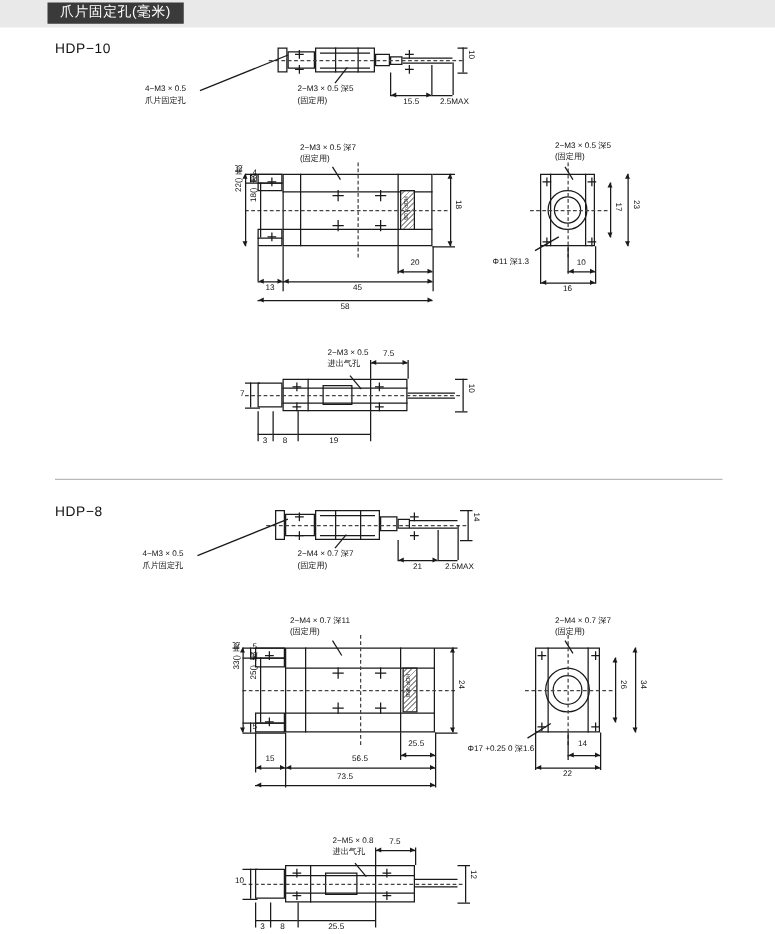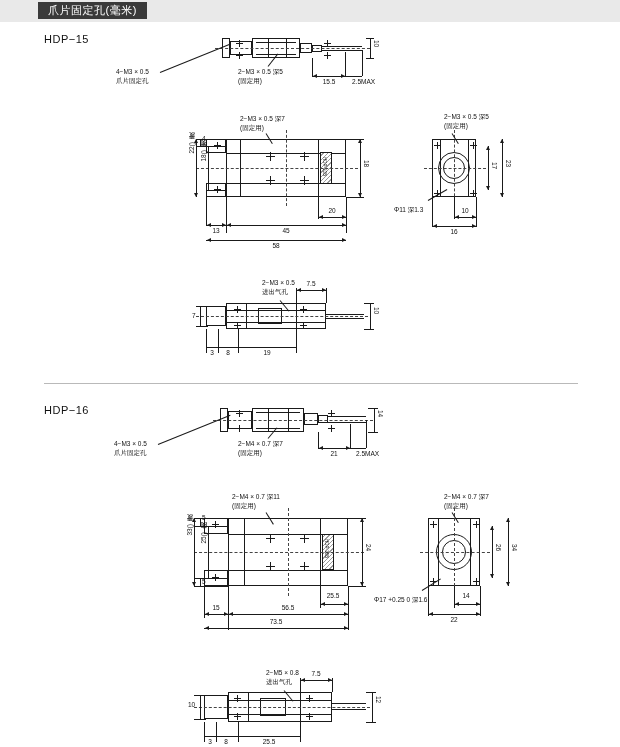--- a/index.html
+++ b/index.html
@@ -158,21 +158,21 @@
   }
 </style>
 </head>
 <body>
 
 <div id="page">
 
   <div class="header-bar"></div>
   <div class="header-tab">爪片固定孔(毫米)</div>
 
-  <div class="model-title" style="left:44px; top:33px;">HDP−15</div>
+  <div class="model-title" style="left:44px; top:33px;">HDP−10</div>
 
   <div>
 
     <div class="box" style="left:252px; top:38px; width:48px; height:20px;"></div>
     <div class="box" style="left:230px; top:41px; width:22px; height:14px;"></div>
     <div class="box" style="left:300px; top:43px; width:12px; height:10px;"></div>
     <div class="box" style="left:312px; top:45px; width:10px; height:7px;"></div>
 
     <div class="ln ln-h" style="left:322px; top:46px; width:40px;"></div>
     <div class="ln ln-h" style="left:322px; top:50px; width:40px;"></div>
@@ -378,21 +378,21 @@
     <div class="lbl lbl-c" style="left:216px; top:349px; width:24px;">8</div>
     <div class="lbl lbl-c" style="left:254px; top:349px; width:26px;">19</div>
 
     <div class="leader" style="left:280px; top:300px; width:14px; transform:rotate(50deg);"></div>
     <div class="lbl" style="left:262px; top:279px;">2−M3 × 0.5</div>
     <div class="lbl" style="left:262px; top:288px;">进出气孔</div>
   </div>
 
   <div class="divider" style="left:44px; top:383px; width:534px;"></div>
 
-  <div class="model-title" style="left:44px; top:404px;">HDP−16</div>
+  <div class="model-title" style="left:44px; top:404px;">HDP−8</div>
 
   <div>
     <div class="box" style="left:252px; top:408px; width:52px; height:24px;"></div>
     <div class="box" style="left:228px; top:411px; width:24px; height:18px;"></div>
     <div class="box" style="left:304px; top:413px; width:14px; height:12px;"></div>
     <div class="box" style="left:318px; top:415px; width:10px; height:8px;"></div>
     <div class="ln ln-h" style="left:328px; top:416px; width:38px;"></div>
     <div class="ln ln-h" style="left:328px; top:422px; width:38px;"></div>
     <div class="ln ln-h" style="left:256px; top:412px; width:44px;"></div>
     <div class="ln ln-h" style="left:256px; top:428px; width:44px;"></div>

